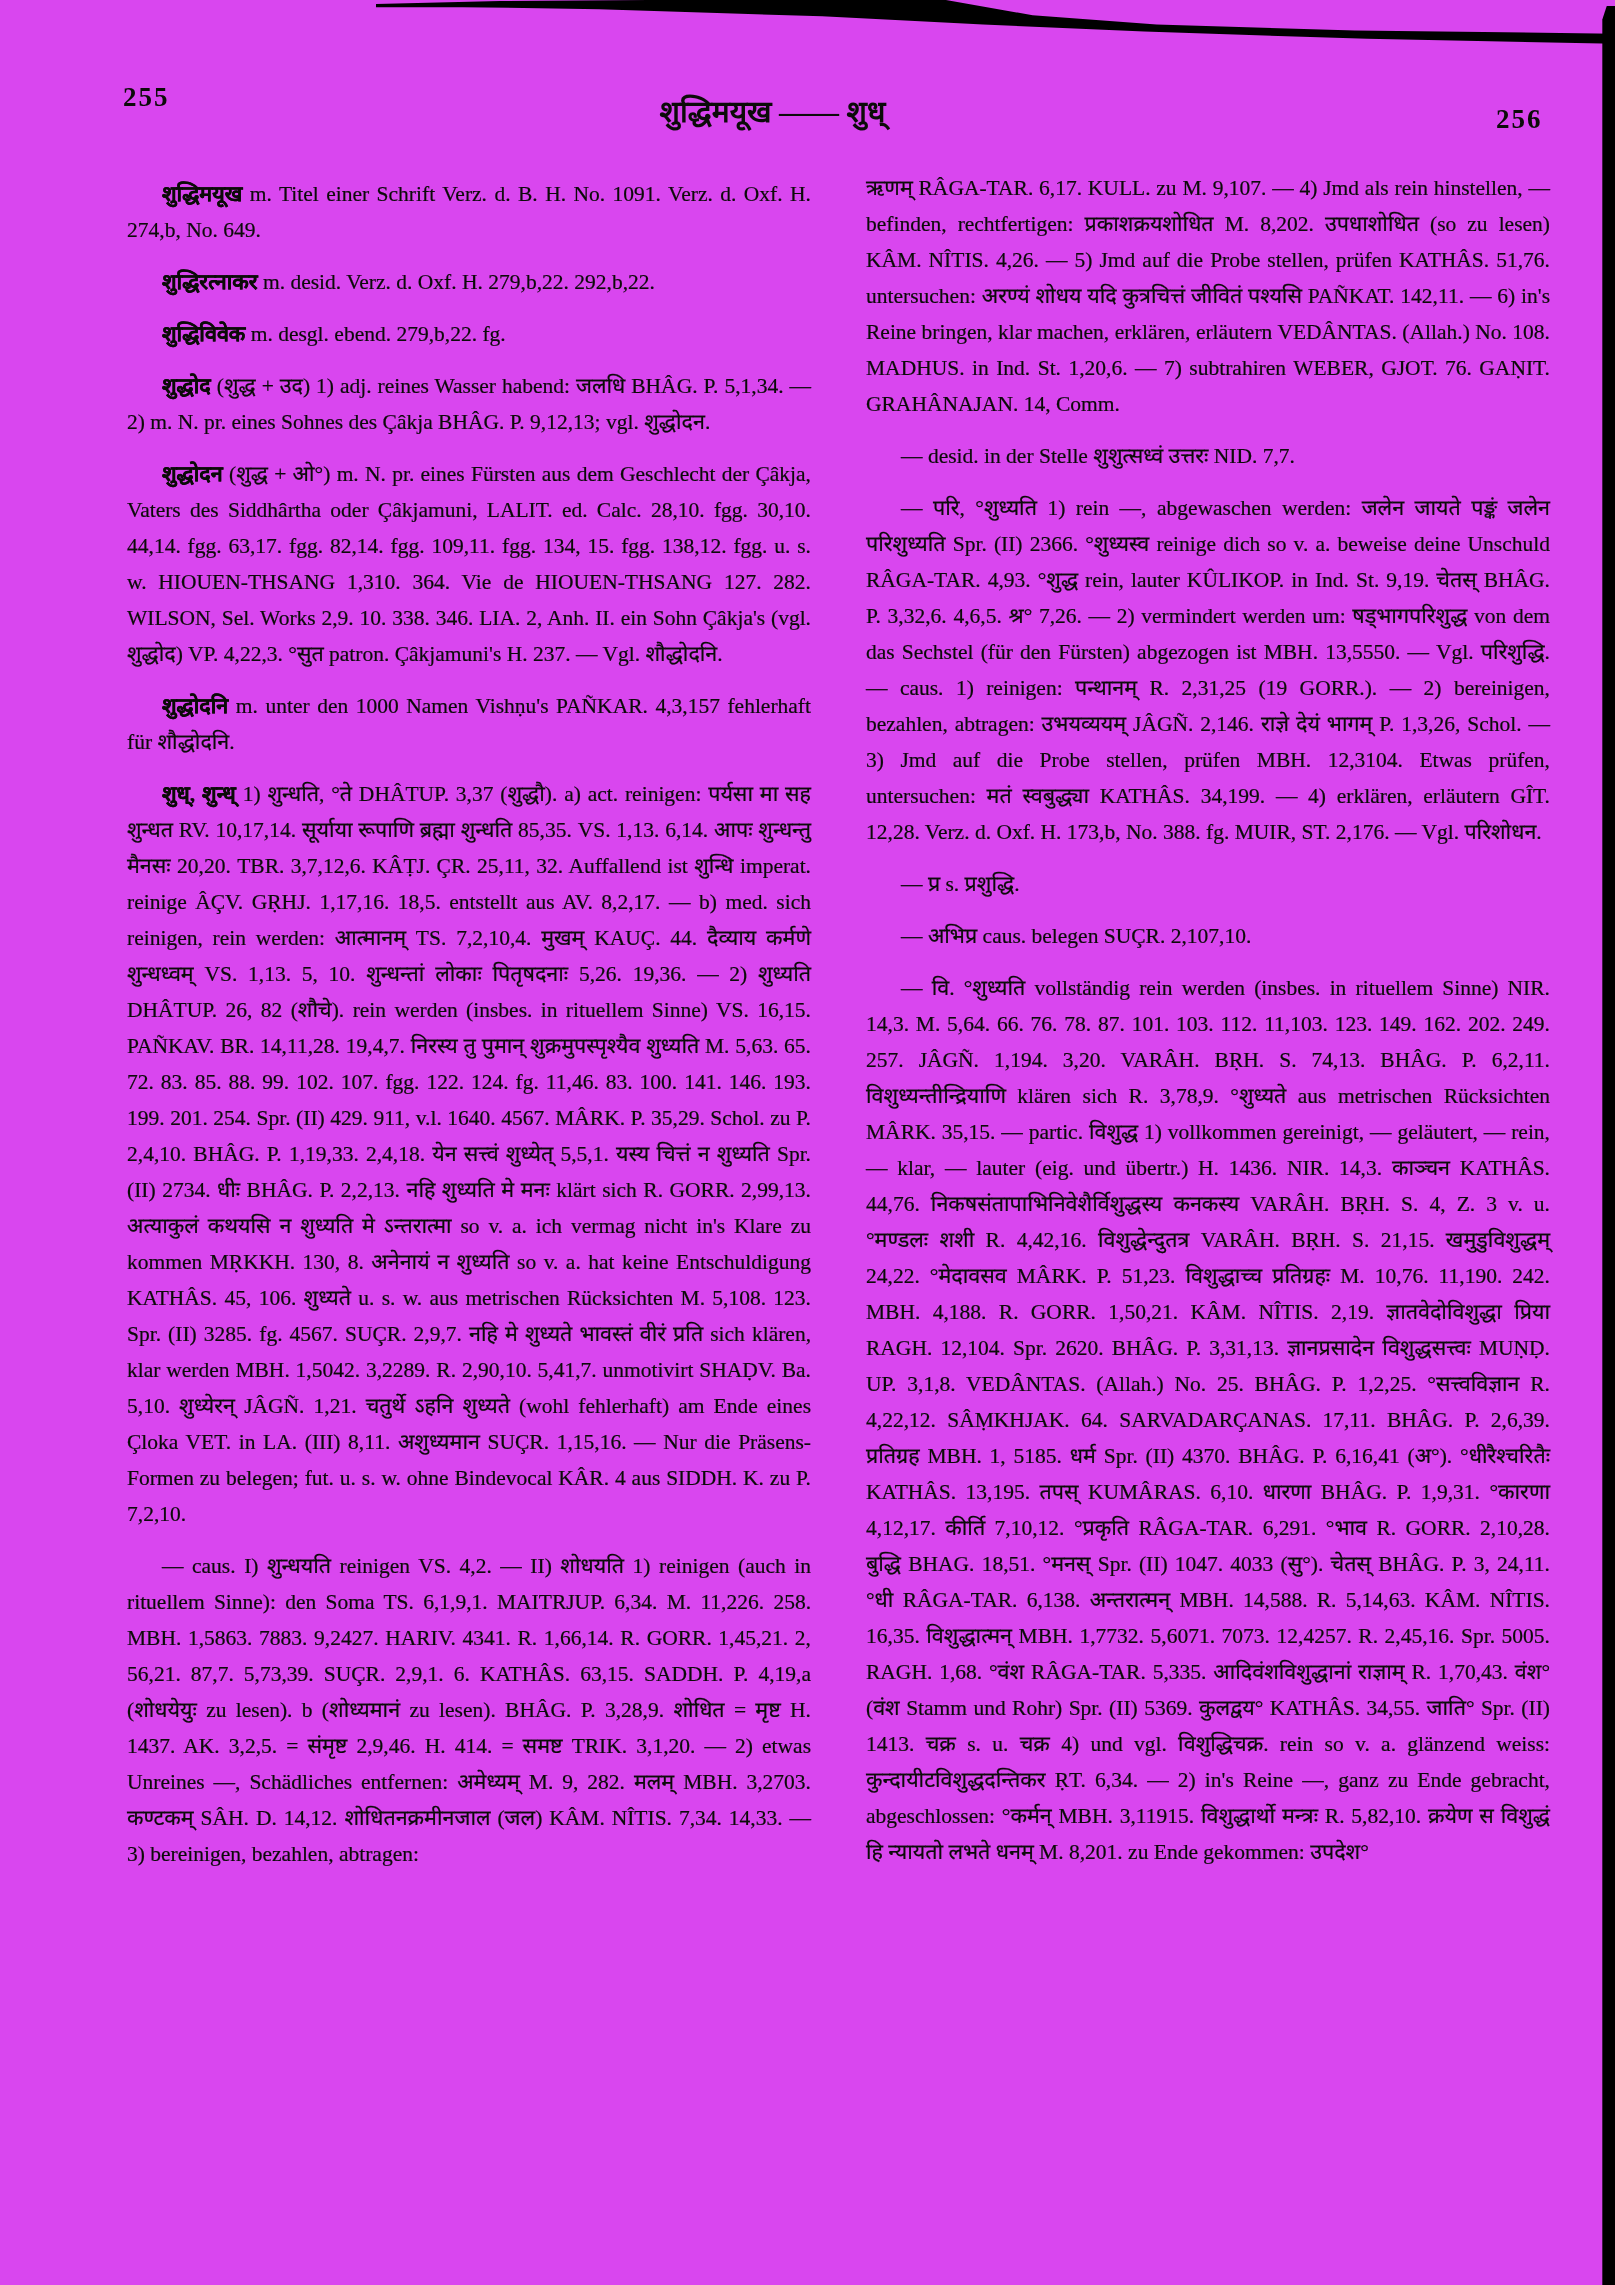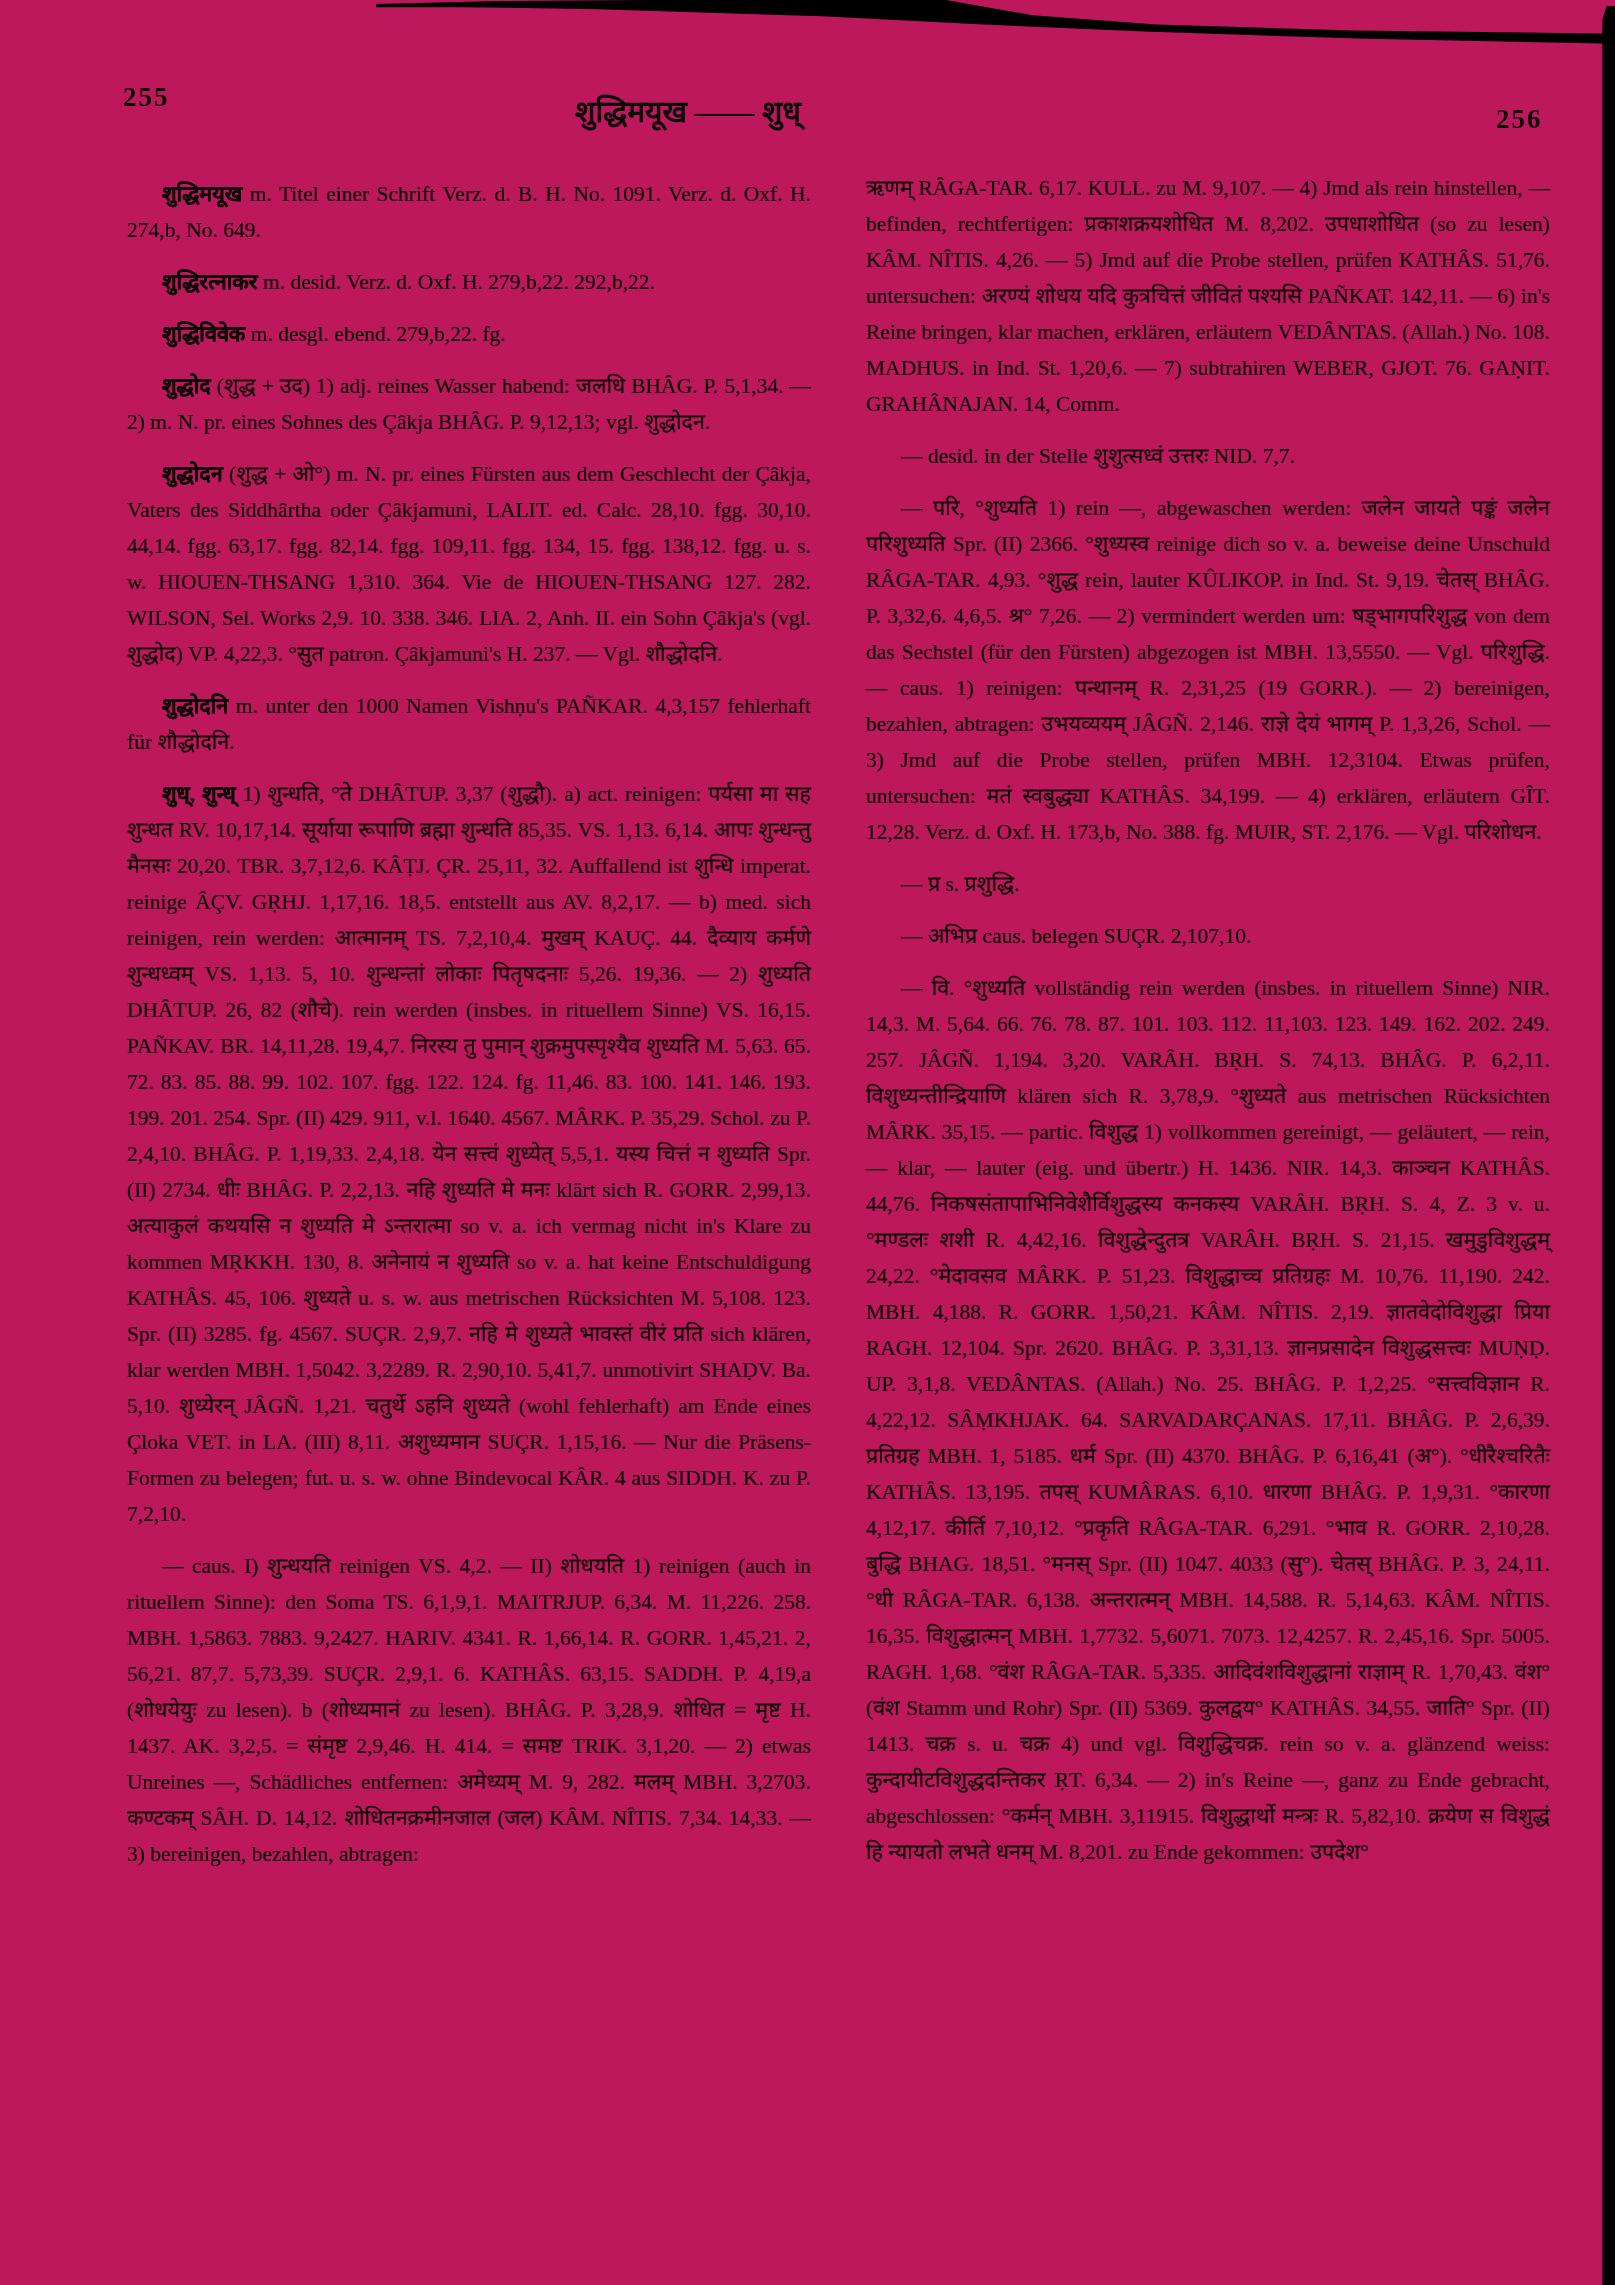--- a/index.html
+++ b/index.html
@@ -1,19 +1,19 @@
 <!DOCTYPE html>
 <html><head>
 <meta charset="utf-8">
 <style>
   html,body{margin:0;padding:0;background:#777;}
   .page{
     position:relative;
     width:1615px;height:2286px;
-    background:#be185d;
+    background:#d946ef;
     overflow:hidden;
     font-family:"Liberation Serif", serif;
     color:#0c0b09;
   }
   
   .streak-top{
     position:absolute;left:376px;top:0;width:1239px;height:51px;
     background:#000;
     clip-path:polygon(0 8%, 10% 2%, 22% 0, 46% 0, 53% 30%, 63% 48%, 79% 60%, 100% 66%, 100% 86%, 80% 76%, 62% 62%, 49% 48%, 36% 32%, 18% 18%, 7% 14%, 0 14%);
   }
@@ -23,22 +23,22 @@
     clip-path:polygon(35% 0, 100% 0, 100% 100%, 0 100%, 0 0.6%);
   }
   
   .pageno{
     position:absolute;
     font-size:27px;font-weight:bold;letter-spacing:2px;
   }
   .pageno.left{left:123px;top:82px;}
   .pageno.right{left:1496px;top:104px;}
   .head-title{
-    position:absolute;left:575px;top:90px;width:429px;
-    text-align:left;font-size:30px;font-weight:bold;
+    position:absolute;left:558px;top:90px;width:429px;
+    text-align:center;font-size:30px;font-weight:bold;
     white-space:nowrap;
   }
   
   .col{
     position:absolute;
     width:716px;
     text-align:justify;
     font-size:21.5px;
     line-height:36px;
     -webkit-text-stroke:0.2px #0c0b09;

